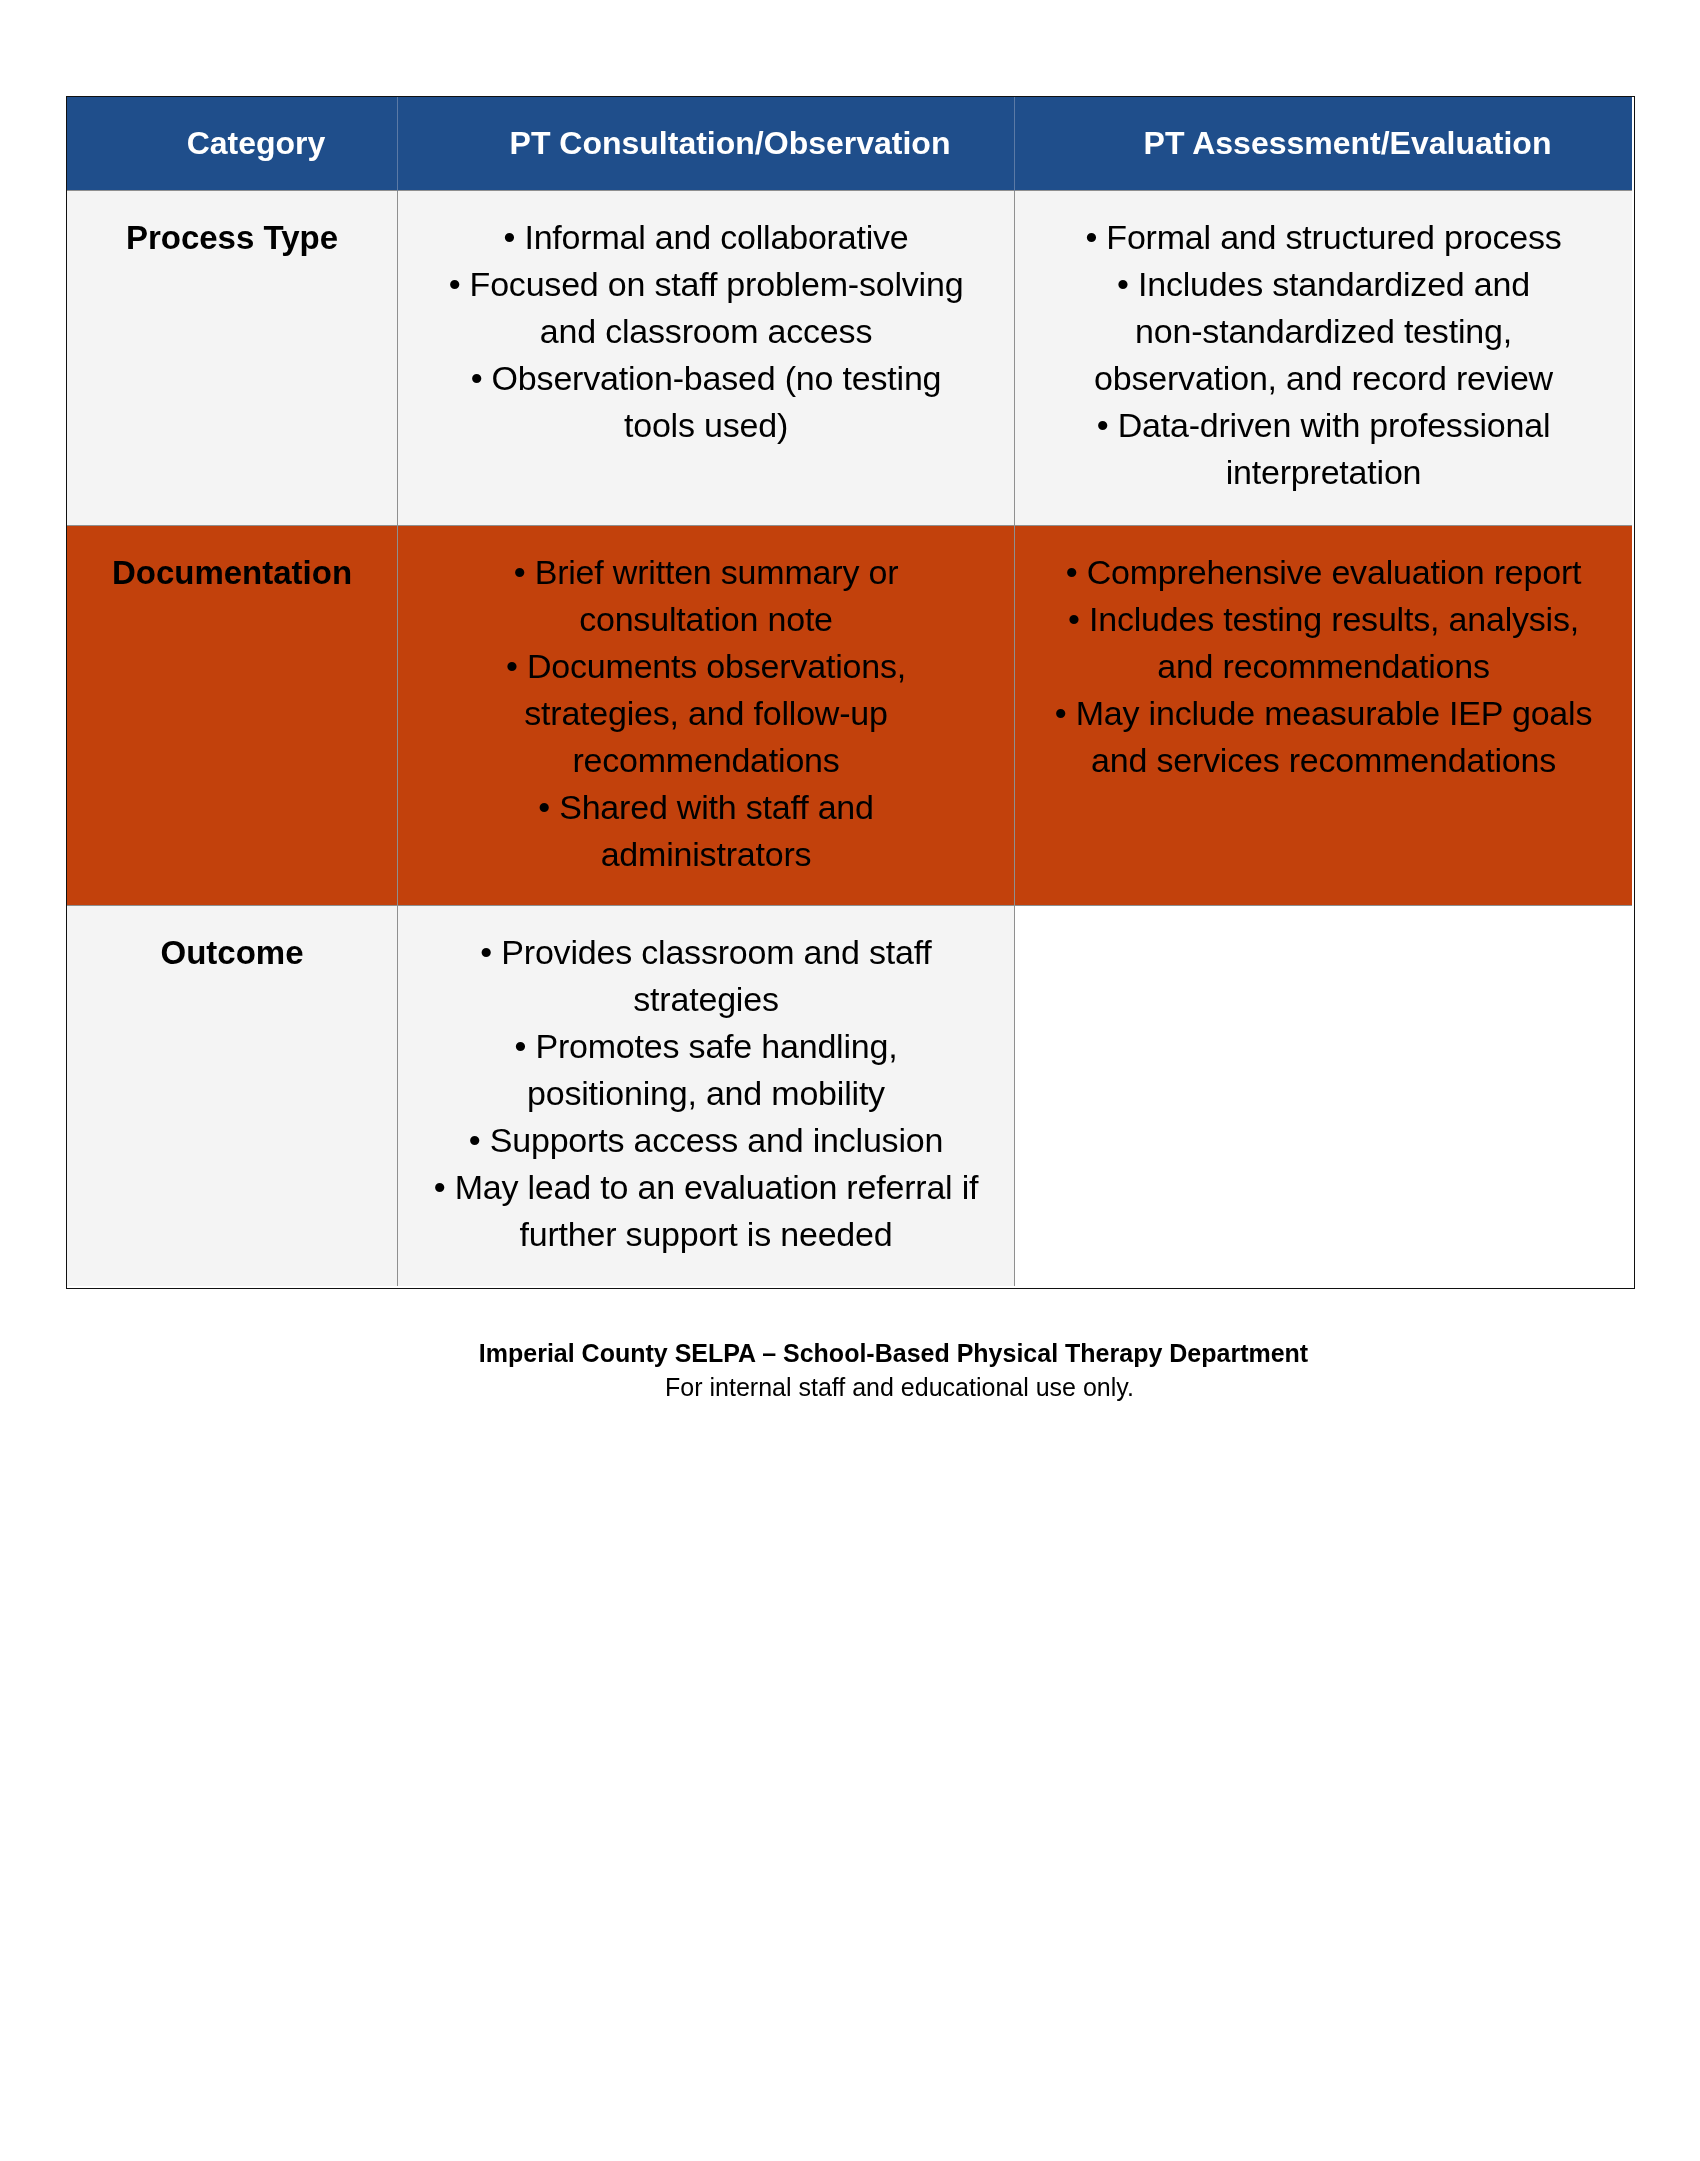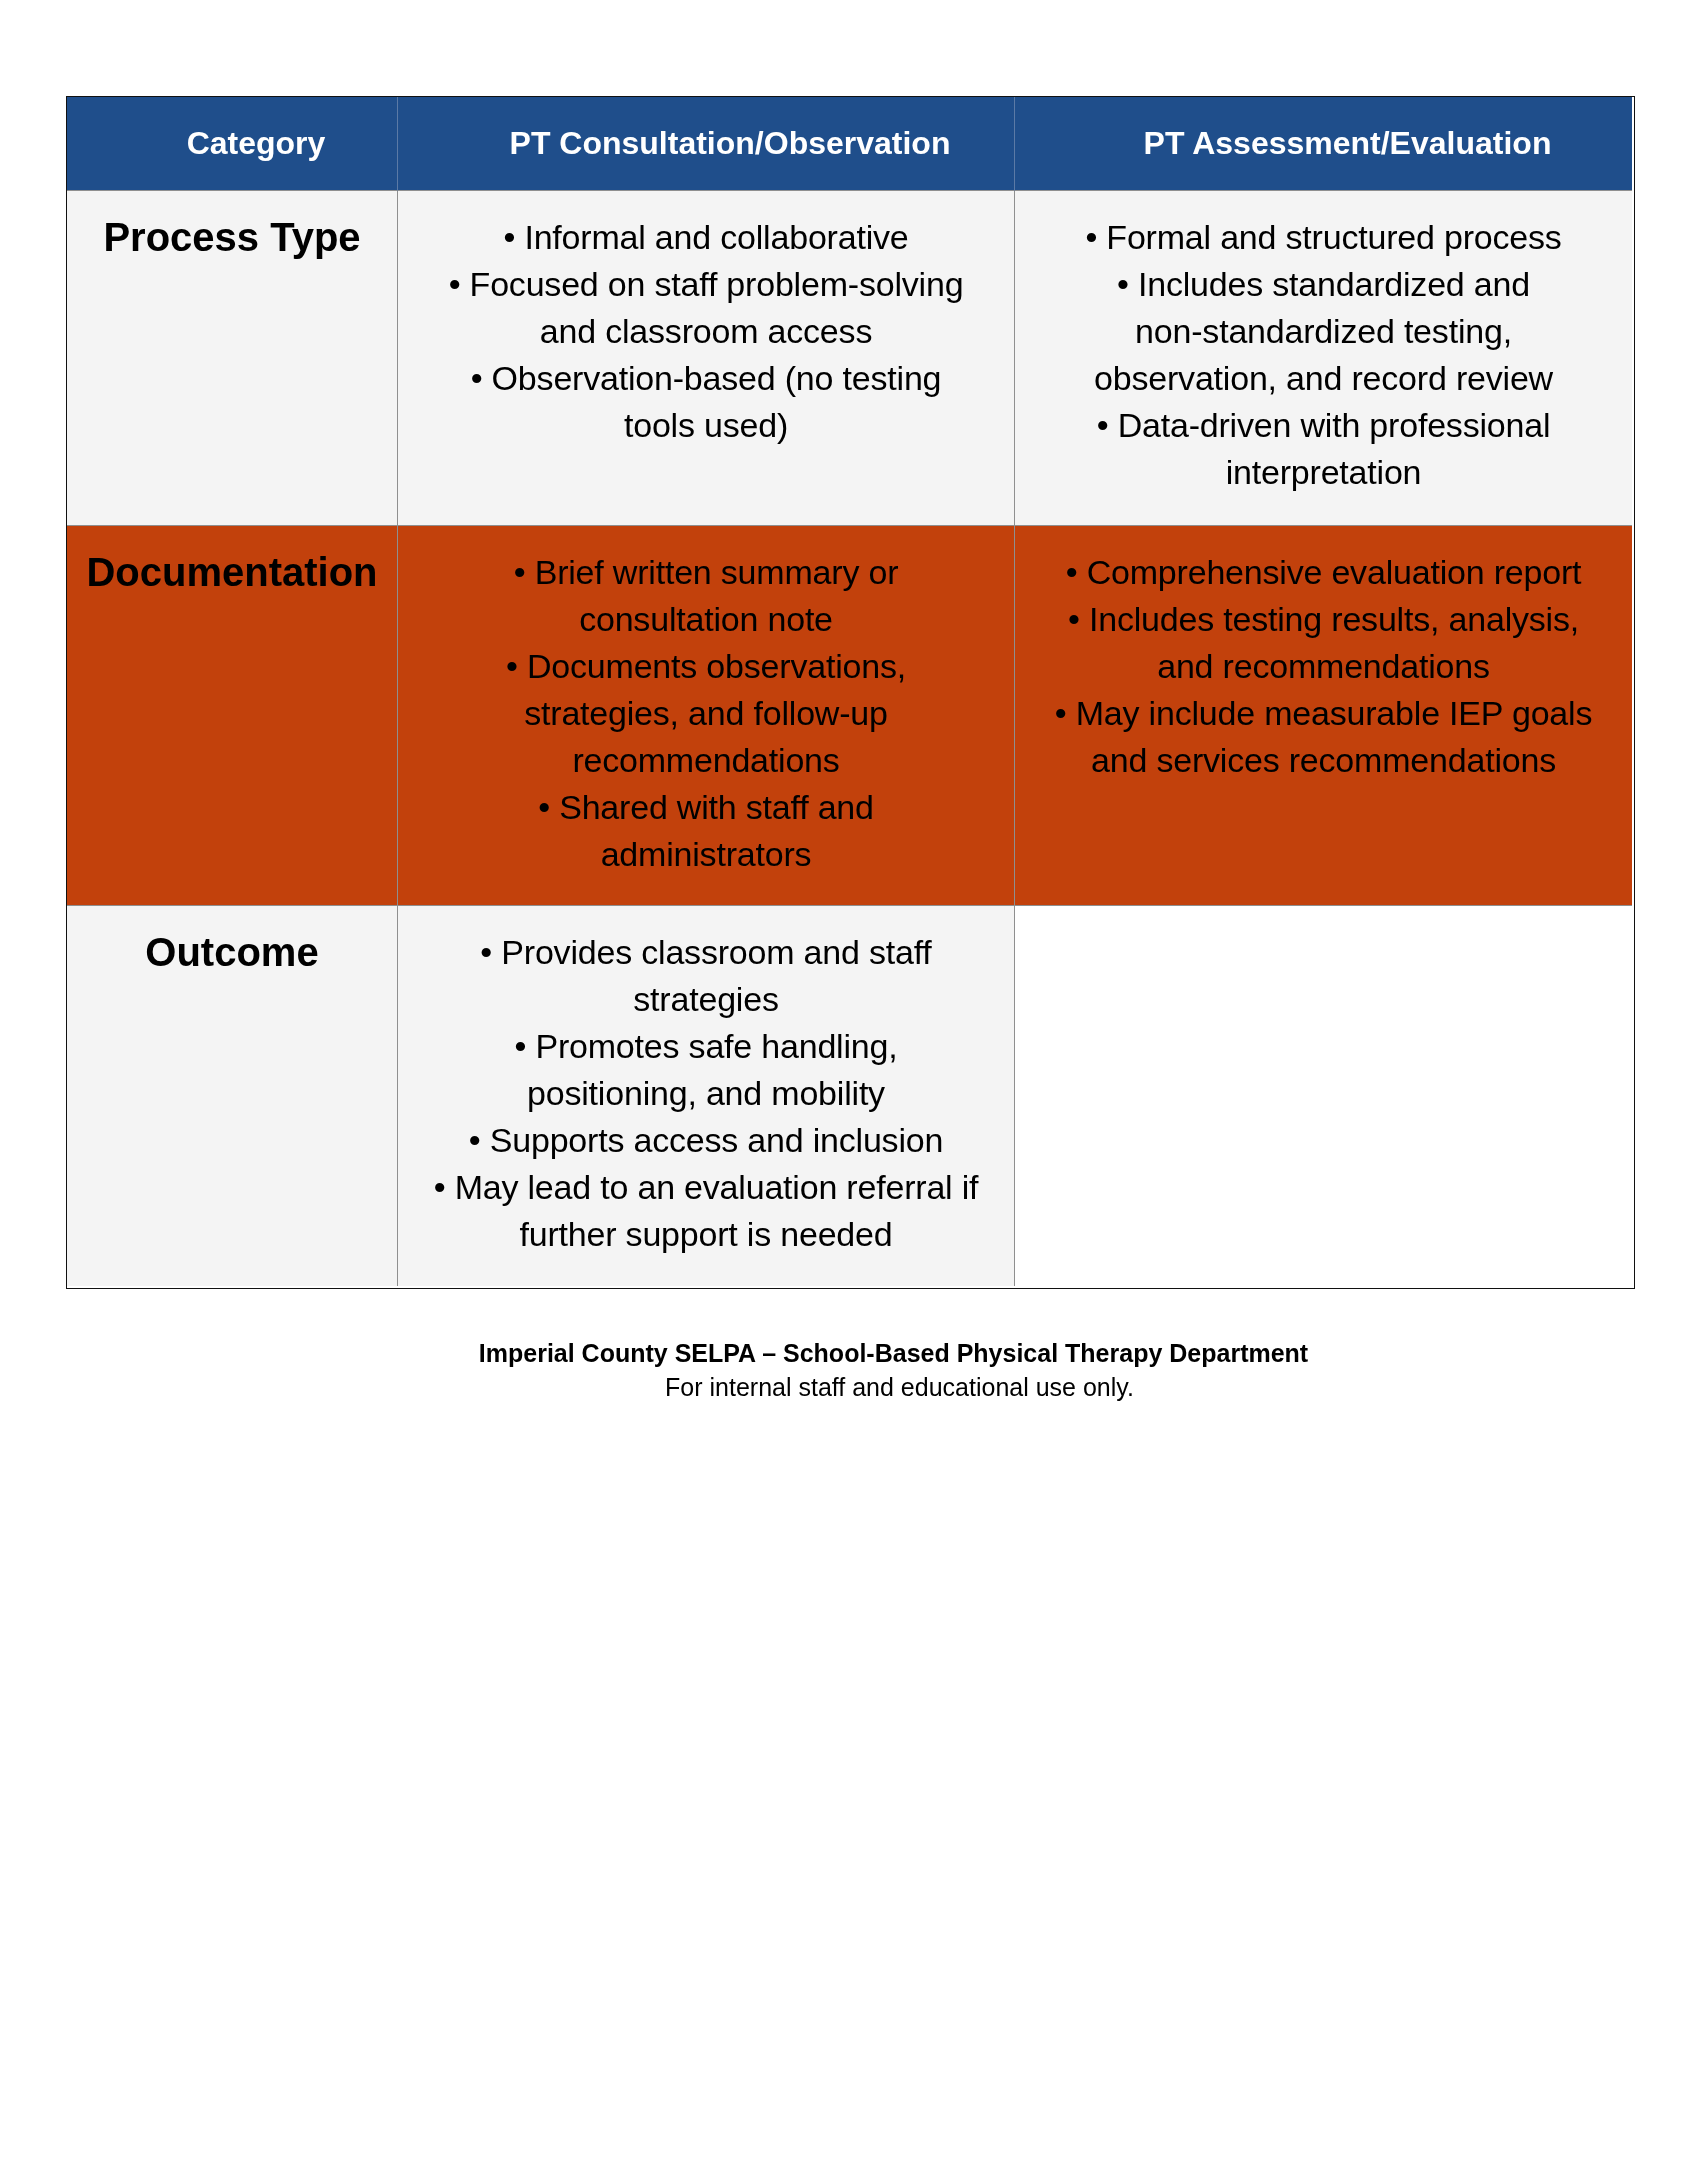--- a/index.html
+++ b/index.html
@@ -44,21 +44,21 @@
     align-items: center;
     justify-content: center;
     border-right-color: #5b7aa6;
     border-bottom-color: #8f8f8f;
     padding-left: 48px;
   }
   .row-a { background: #f4f4f4; }
   .row-b { background: #c2410c; }
   .label {
     font-weight: bold;
-    font-size: 40px;
+    font-size: 33px;
     line-height: 47px;
     padding-top: 23px;
   }
   .content {
     font-size: 34px;
     line-height: 47px;
     padding-top: 23px;
     letter-spacing: -0.2px;
   }
   .line { display: block; white-space: nowrap; }

